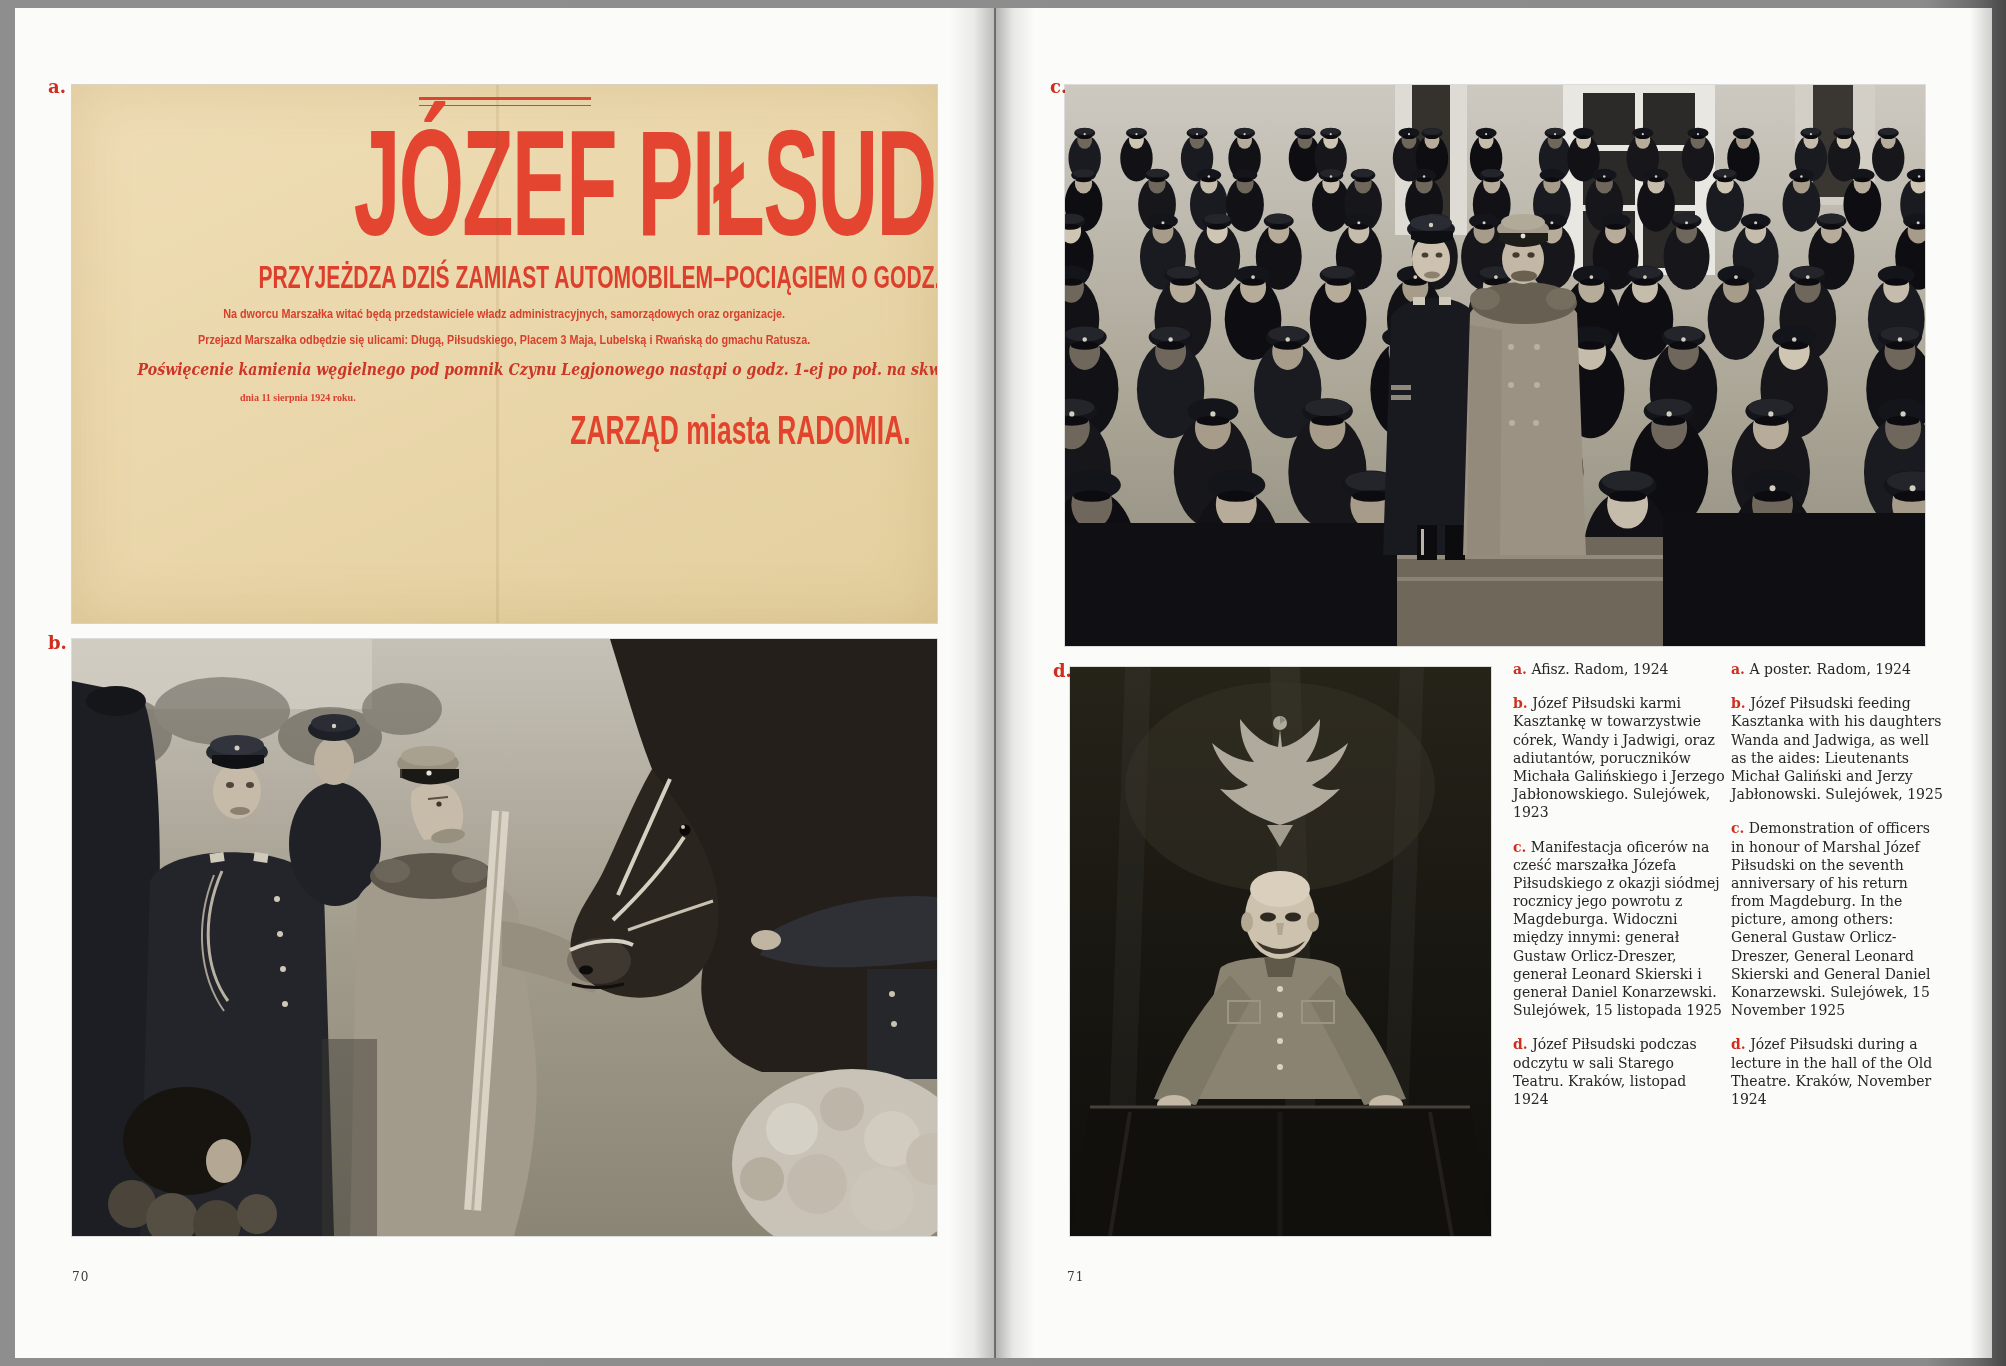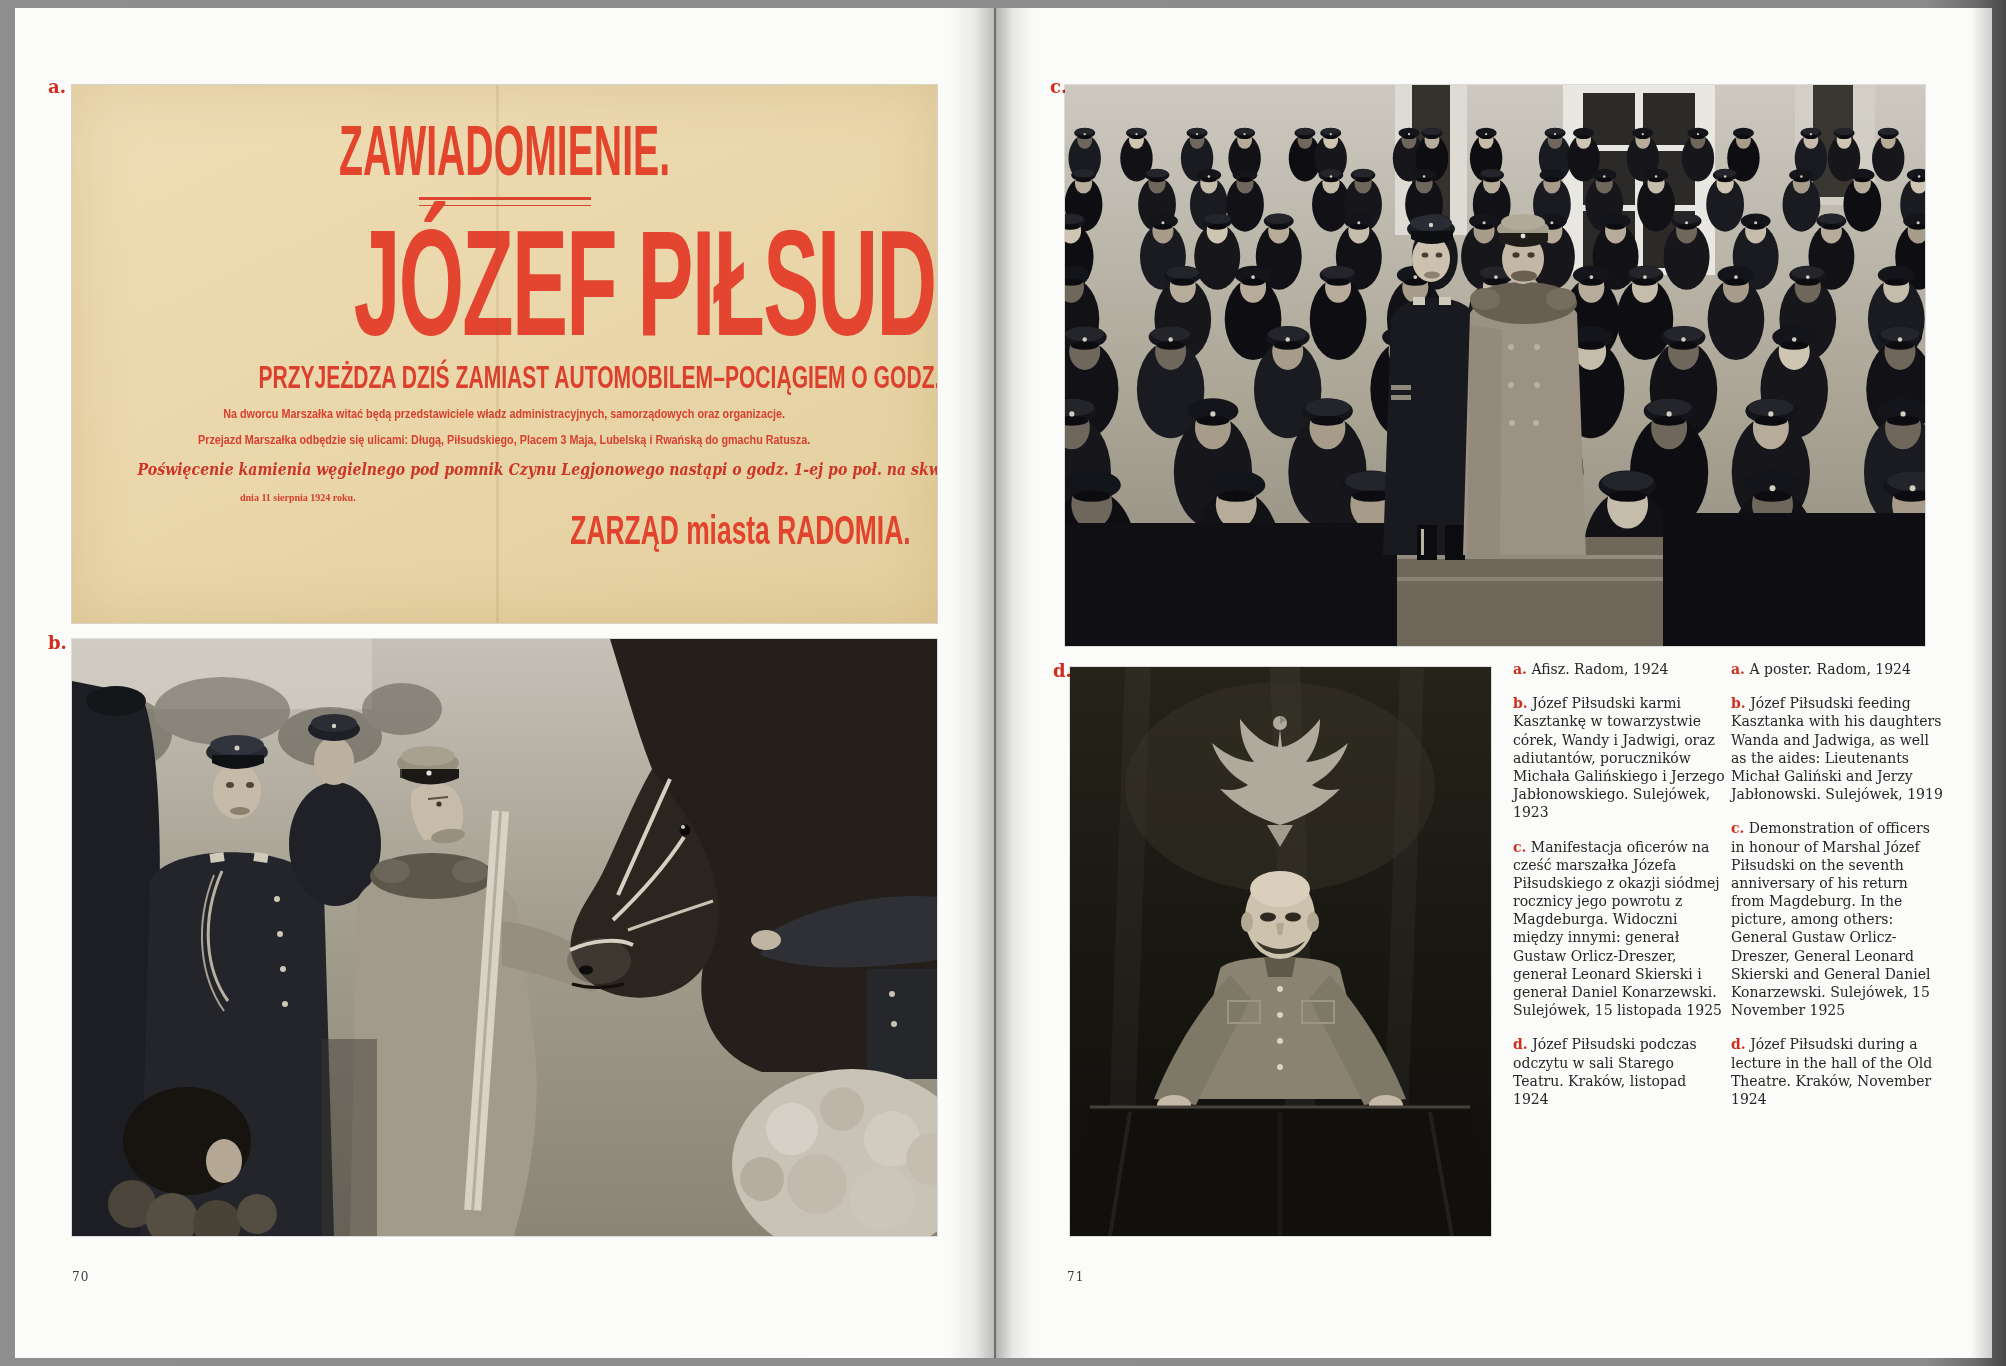--- a/index.html
+++ b/index.html
@@ -70,21 +70,20 @@
 </head>
 <body>
 
 <div id="stage">
 
   <div class="page" id="page-left">
 
     <div class="fig-label" style="left:33px;top:70px;">a.</div>
 
     <div id="poster">
-      <div class="p-title"><span>ZAWIADOMIENIE.</span></div>
       <div class="p-rule"></div>
       <div class="p-name"><span>JÓZEF PIŁSUDSKI</span></div>
       <div class="p-arrival"><span>PRZYJEŻDZA DZIŚ ZAMIAST AUTOMOBILEM–POCIĄGIEM O GODZ. 12 W POŁ.</span></div>
       <div class="p-small"><span>Na dworcu Marszałka witać będą przedstawiciele władz administracyjnych, samorządowych oraz organizacje.</span></div>
       <div class="p-small second"><span>Przejazd Marszałka odbędzie się ulicami: Długą, Piłsudskiego, Placem 3 Maja, Lubelską i Rwańską do gmachu Ratusza.</span></div>
       <div class="p-script"><span>Poświęcenie kamienia węgielnego pod pomnik Czynu Legjonowego nastąpi o godz. 1-ej po poł. na skwerze Starego Rynku.</span></div>
       <div class="p-date">dnia 11 sierpnia 1924 roku.</div>
       <div class="p-sign"><span>ZARZĄD miasta RADOMIA.</span></div>
     </div>
 
@@ -760,21 +759,21 @@
 
     <div class="caption-col" id="captions-pl">
       <p class="cap"><span class="cl">a.</span> <span>Afisz. Radom, 1924</span></p>
       <p class="cap"><span class="cl">b.</span> <span>Józef Piłsudski karmi Kasztankę w towarzystwie córek, Wandy i Jadwigi, oraz adiutantów, poruczników Michała Galińskiego i Jerzego Jabłonowskiego. Sulejówek, 1923</span></p>
       <p class="cap"><span class="cl">c.</span> <span>Manifestacja oficerów na cześć marszałka Józefa Piłsudskiego z okazji siódmej rocznicy jego powrotu z Magdeburga. Widoczni między innymi: generał Gustaw Orlicz-Dreszer, generał Leonard Skierski i generał Daniel Konarzewski. Sulejówek, 15 listopada 1925</span></p>
       <p class="cap"><span class="cl">d.</span> <span>Józef Piłsudski podczas odczytu w sali Starego Teatru. Kraków, listopad 1924</span></p>
     </div>
 
     <div class="caption-col" id="captions-en">
       <p class="cap"><span class="cl">a.</span> <span>A poster. Radom, 1924</span></p>
-      <p class="cap"><span class="cl">b.</span> <span>Józef Piłsudski feeding Kasztanka with his daughters Wanda and Jadwiga, as well as the aides: Lieutenants Michał Galiński and Jerzy Jabłonowski. Sulejówek, 1919</span></p>
+      <p class="cap"><span class="cl">b.</span> <span>Józef Piłsudski feeding Kasztanka with his daughters Wanda and Jadwiga, as well as the aides: Lieutenants Michał Galiński and Jerzy Jabłonowski. Sulejówek, 1925</span></p>
       <p class="cap"><span class="cl">c.</span> <span>Demonstration of officers in honour of Marshal Józef Piłsudski on the seventh anniversary of his return from Magdeburg. In the picture, among others: General Gustaw Orlicz-Dreszer, General Leonard Skierski and General Daniel Konarzewski. Sulejówek, 15 November 1925</span></p>
       <p class="cap"><span class="cl">d.</span> <span>Józef Piłsudski during a lecture in the hall of the Old Theatre. Kraków, November 1924</span></p>
     </div>
 
     <div class="page-number" style="left:72px;top:1262px;">71</div>
   </div>
 
   <div id="gutter-line"></div>
 </div>
 

